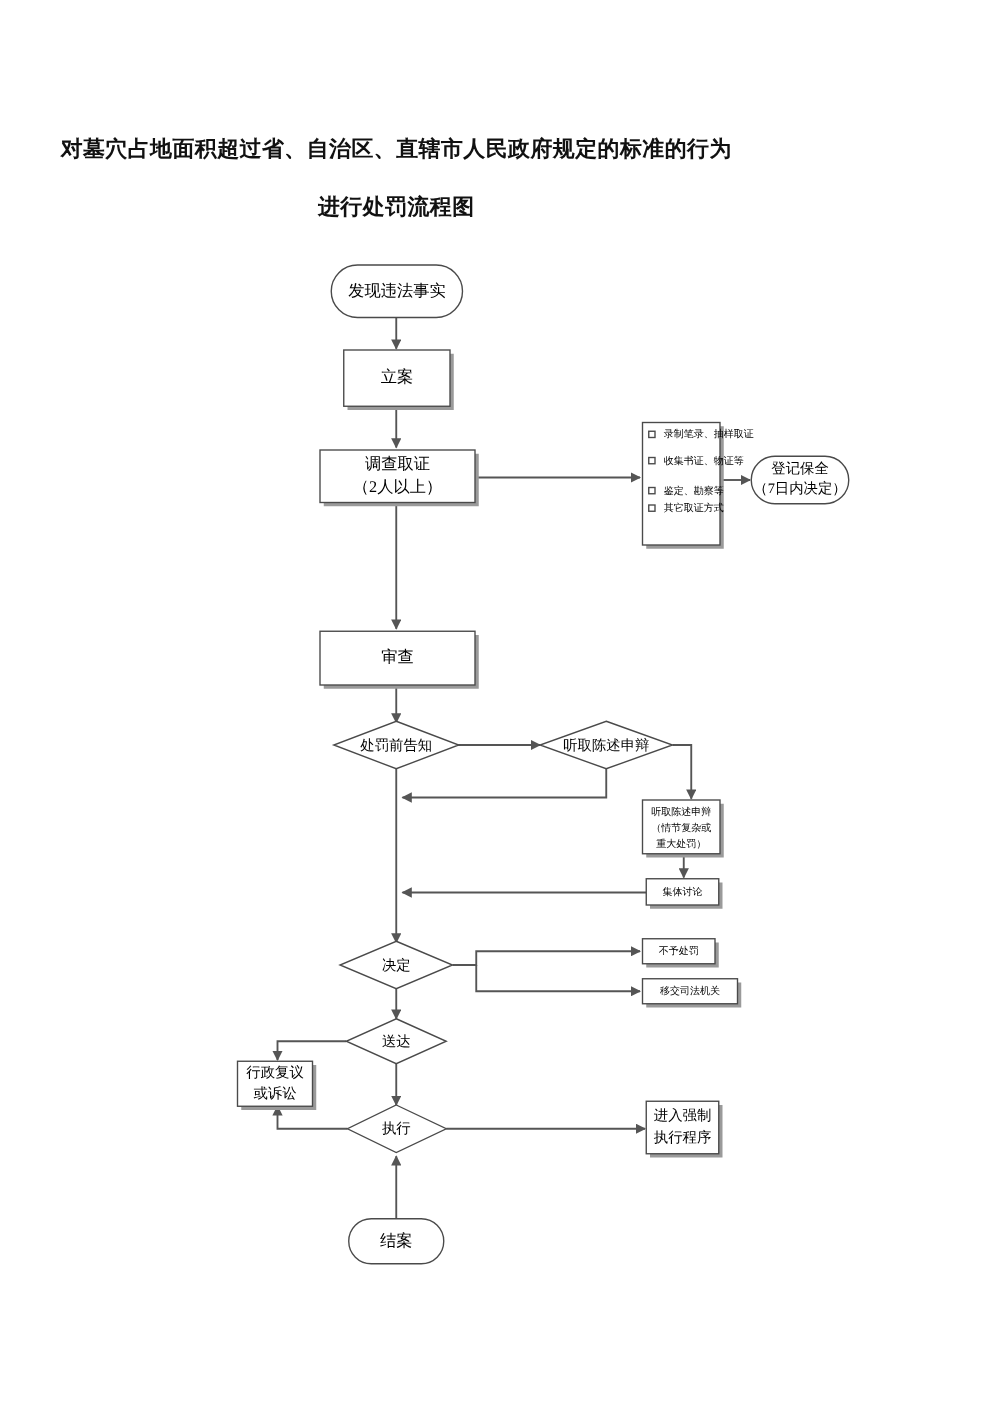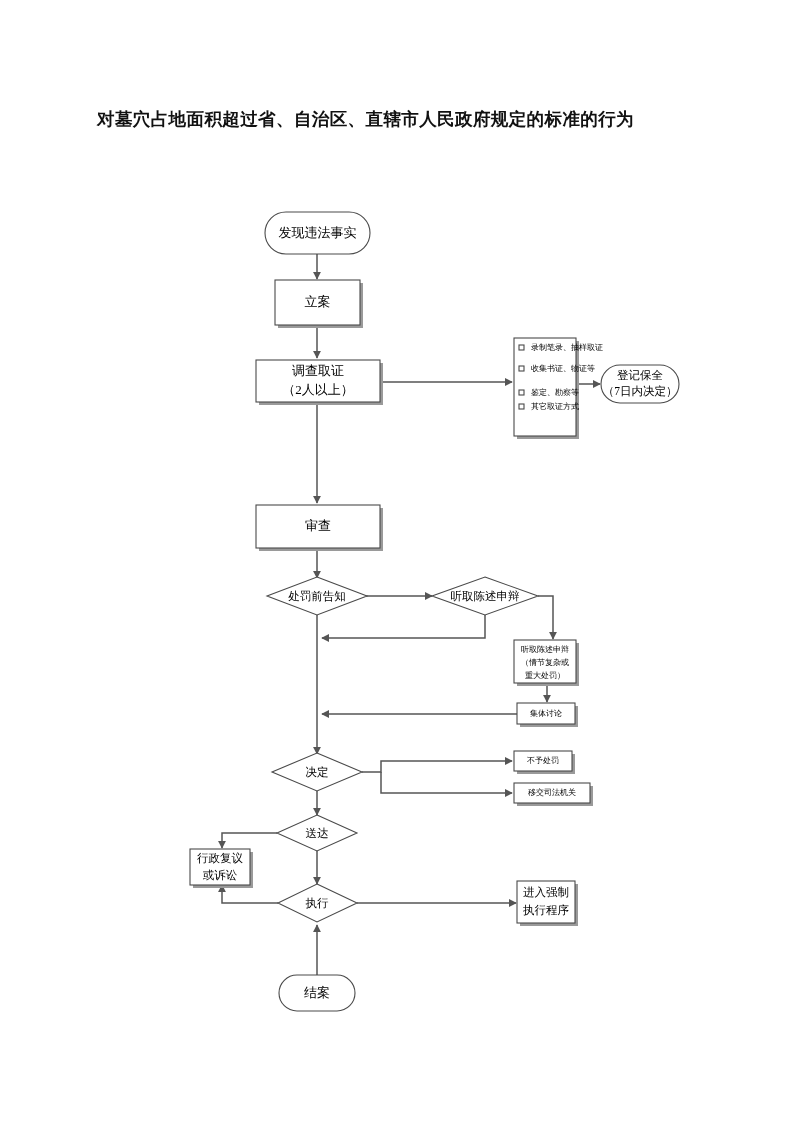--- a/index.html
+++ b/index.html
@@ -19,21 +19,21 @@
     position: relative;
     width: 793px;
     height: 1122px;
     background: #ffffff;
   }
   #title-block {
     position: absolute;
     left: 0;
     top: 96px;
     width: 634px;
-    text-align: right;
+    text-align: center;
   }
   .title-line {
     font-size: 17.5px;
     line-height: 46px;
     letter-spacing: 0.4px;
     font-weight: 600;
     font-family: "Liberation Sans", "DejaVu Sans", sans-serif;
     color: #111;
     white-space: nowrap;
   }
@@ -65,20 +65,21 @@
     fill: none;
   }
 </style>
 </head>
 <body>
 
 <div id="page">
 
   <div id="title-block">
     <div class="title-line">对墓穴占地面积超过省、自治区、直辖市人民政府规定的标准的行为</div>
+    <div class="title-line">进行处罚流程图</div>
   </div>
 
   <svg id="flow" width="793" height="1122" viewBox="0 0 793 1122">
     <defs>
       <marker id="arr" viewBox="0 0 10 10" refX="9" refY="5" markerWidth="5.5" markerHeight="5.5" orient="auto-start-reverse">
         <path d="M 0 0 L 10 5 L 0 10 z" fill="#555555"></path>
       </marker>
     </defs>
 
     <g>

